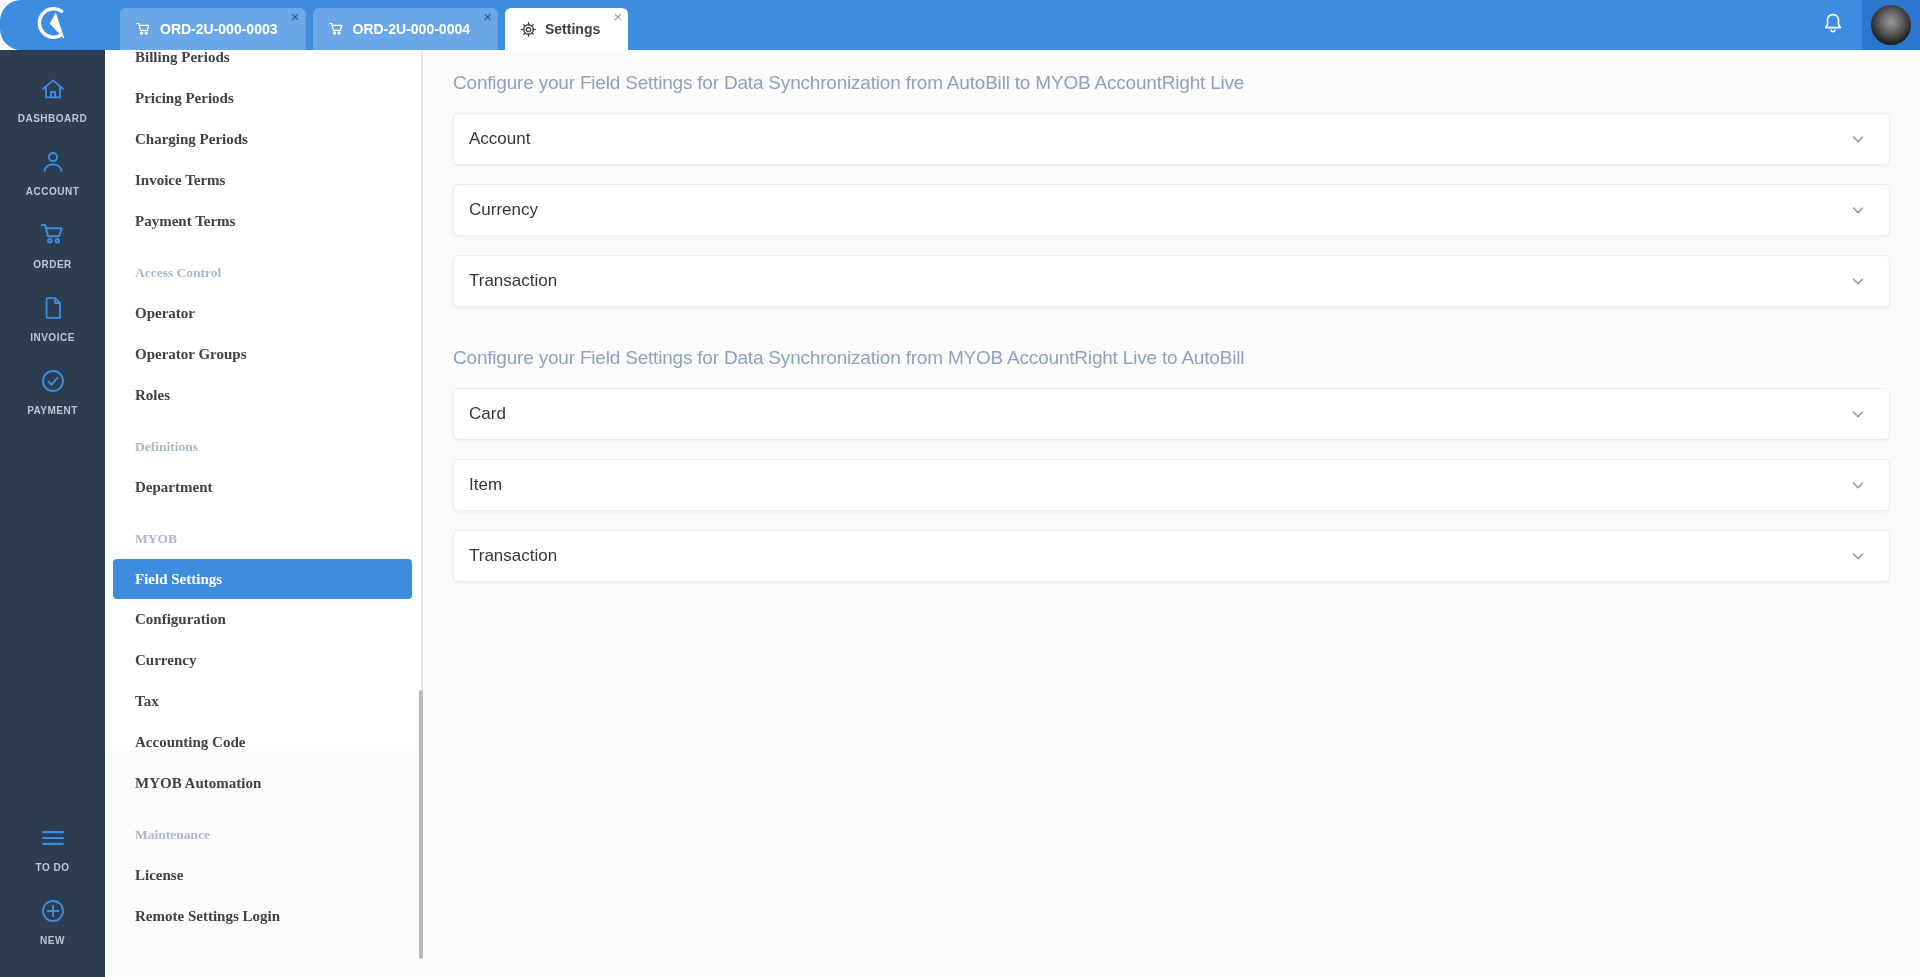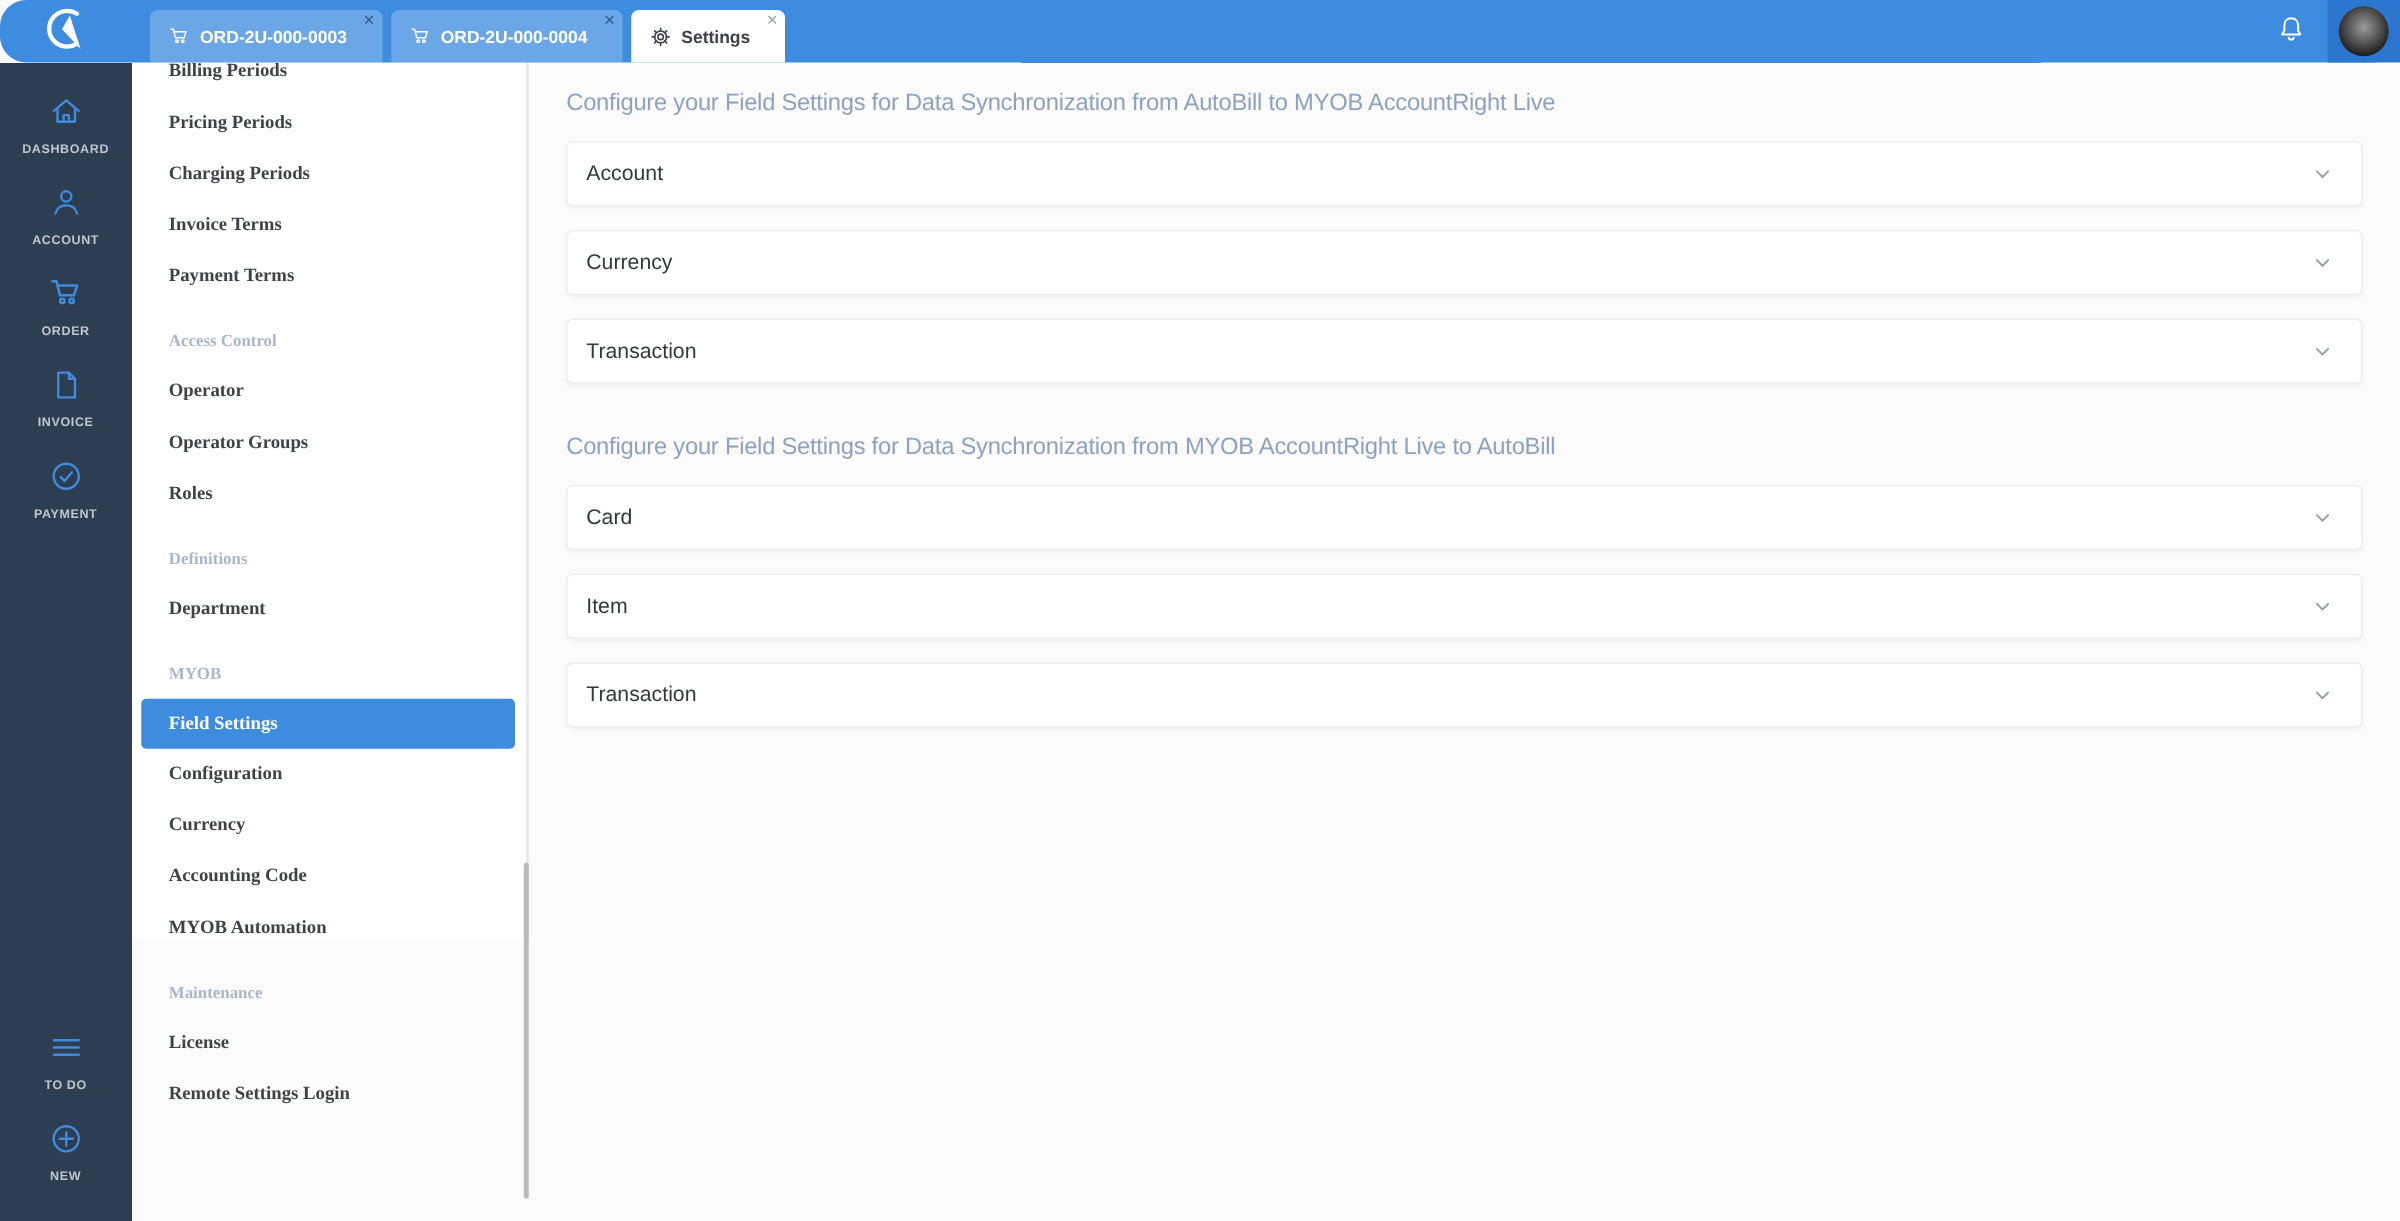--- a/index.html
+++ b/index.html
@@ -189,20 +189,21 @@
       <div class="side-header">Access Control</div>
       <div class="side-item">Operator</div>
       <div class="side-item">Operator Groups</div>
       <div class="side-item">Roles</div>
       <div class="side-header">Definitions</div>
       <div class="side-item">Department</div>
       <div class="side-header">MYOB</div>
       <div class="side-item selected">Field Settings</div>
       <div class="side-item">Configuration</div>
       <div class="side-item">Currency</div>
+      <div class="side-item">Tax</div>
       <div class="side-item">Accounting Code</div>
       <div class="side-item">MYOB Automation</div>
       <div class="side-header">Maintenance</div>
       <div class="side-item">License</div>
       <div class="side-item">Remote Settings Login</div>
     </div>
   <div class="side-track"></div>
   <div class="side-thumb"></div>
 </aside>
 

